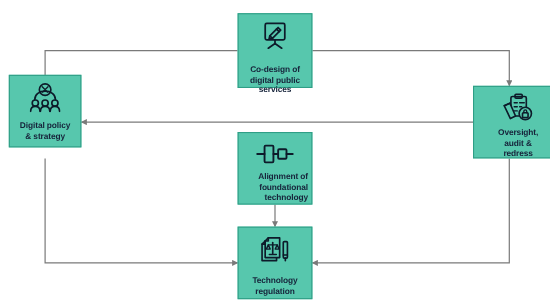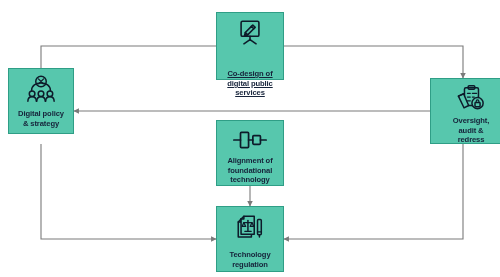--- a/index.html
+++ b/index.html
@@ -46,33 +46,33 @@
     line-height: 1.28;
     letter-spacing: -0.1px;
     width: 100%;
     padding: 0 3px;
     box-sizing: border-box;
     white-space: pre-line;
   }
   
   #node-co-design      { left: 216px; top: 12px;  width: 68px; height: 68px; }
   #node-co-design .node-icon   { height: 30px; margin-top: 5px; }
-  #node-co-design .node-label  { margin-top: 21px; text-decoration: underline; }
+  #node-co-design .node-label  { margin-top: 10px; }
 
   #node-digital-policy { left: 8px;   top: 68px;  width: 66px; height: 66px; }
   #node-digital-policy .node-icon  { height: 30px; margin-top: 5px; }
   #node-digital-policy .node-label { margin-top: 5px; }
 
   #node-oversight      { left: 430px; top: 78px;  width: 82px; height: 66px; }
   #node-oversight .node-icon  { height: 28px; margin-top: 5px; }
   #node-oversight .node-label { margin-top: 4px; }
 
   #node-alignment      { left: 216px; top: 120px; width: 68px; height: 66px; }
   #node-alignment .node-icon  { height: 26px; margin-top: 7px; }
-  #node-alignment .node-label { margin-top: 4px; }
+  #node-alignment .node-label { margin-top: 4px; text-align: right; }
 
   #node-tech-reg       { left: 216px; top: 206px; width: 68px; height: 66px; }
   #node-tech-reg .node-icon  { height: 32px; margin-top: 6px; }
   #node-tech-reg .node-label { margin-top: 5px; }
 </style>
 </head>
 <body>
 
 <div id="canvas">
 

